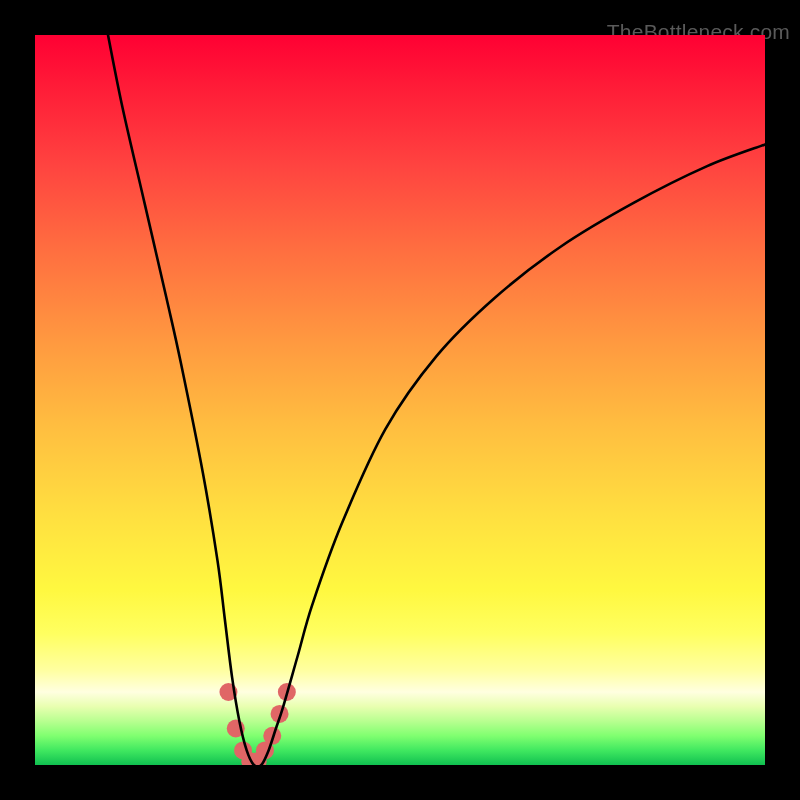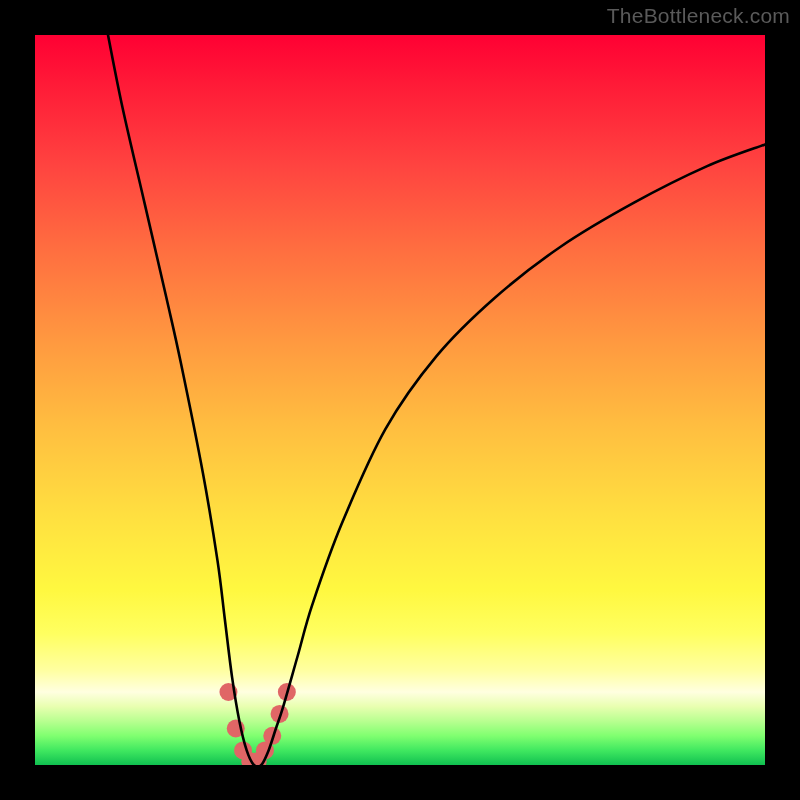--- a/index.html
+++ b/index.html
@@ -38,21 +38,21 @@
       #ffffe0 90%,
       #e8ffb0 92%,
       #b8ff90 94%,
       #80ff70 96%,
       #40e860 98%,
       #10c050 100%
     );
   }
   .watermark {
     position: absolute;
-    top: 4px;
+    top: 20px;
     right: 10px;
     color: #5a5a5a;
     font-size: 21px;
     font-weight: 500;
     user-select: none;
     letter-spacing: 0.2px;
   }
   svg.curve {
     position: absolute;
     left: 0;

